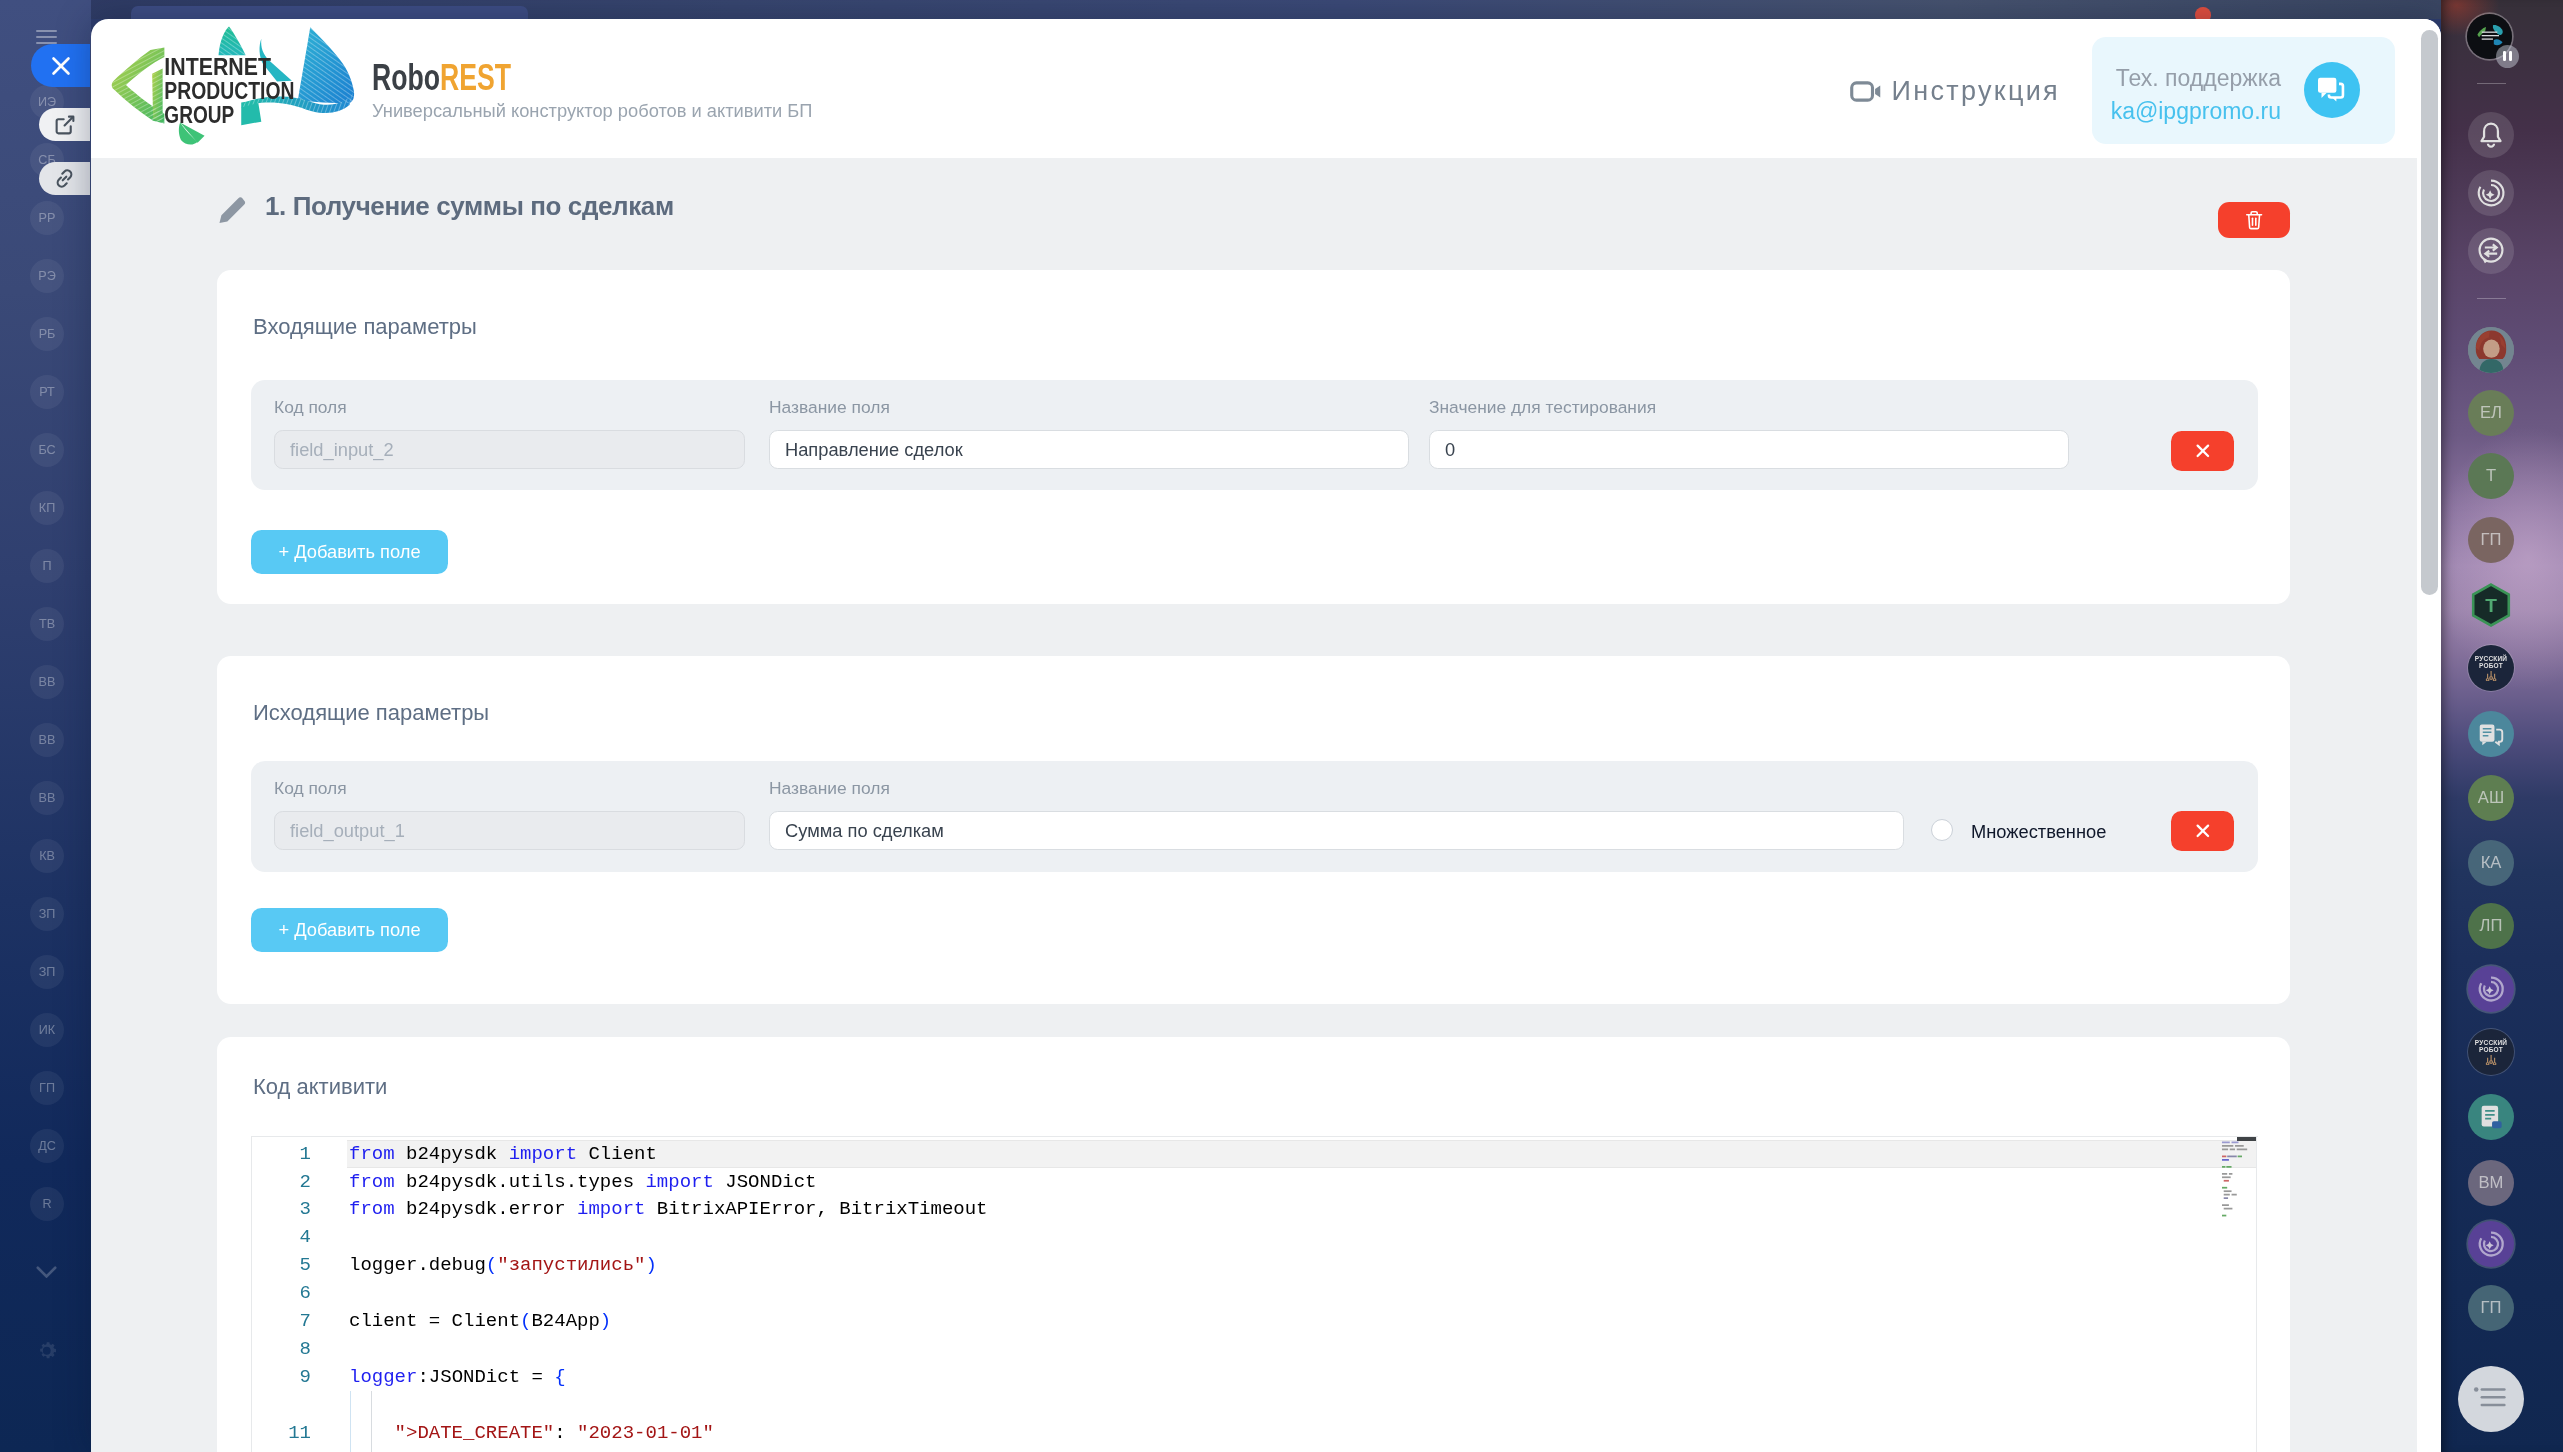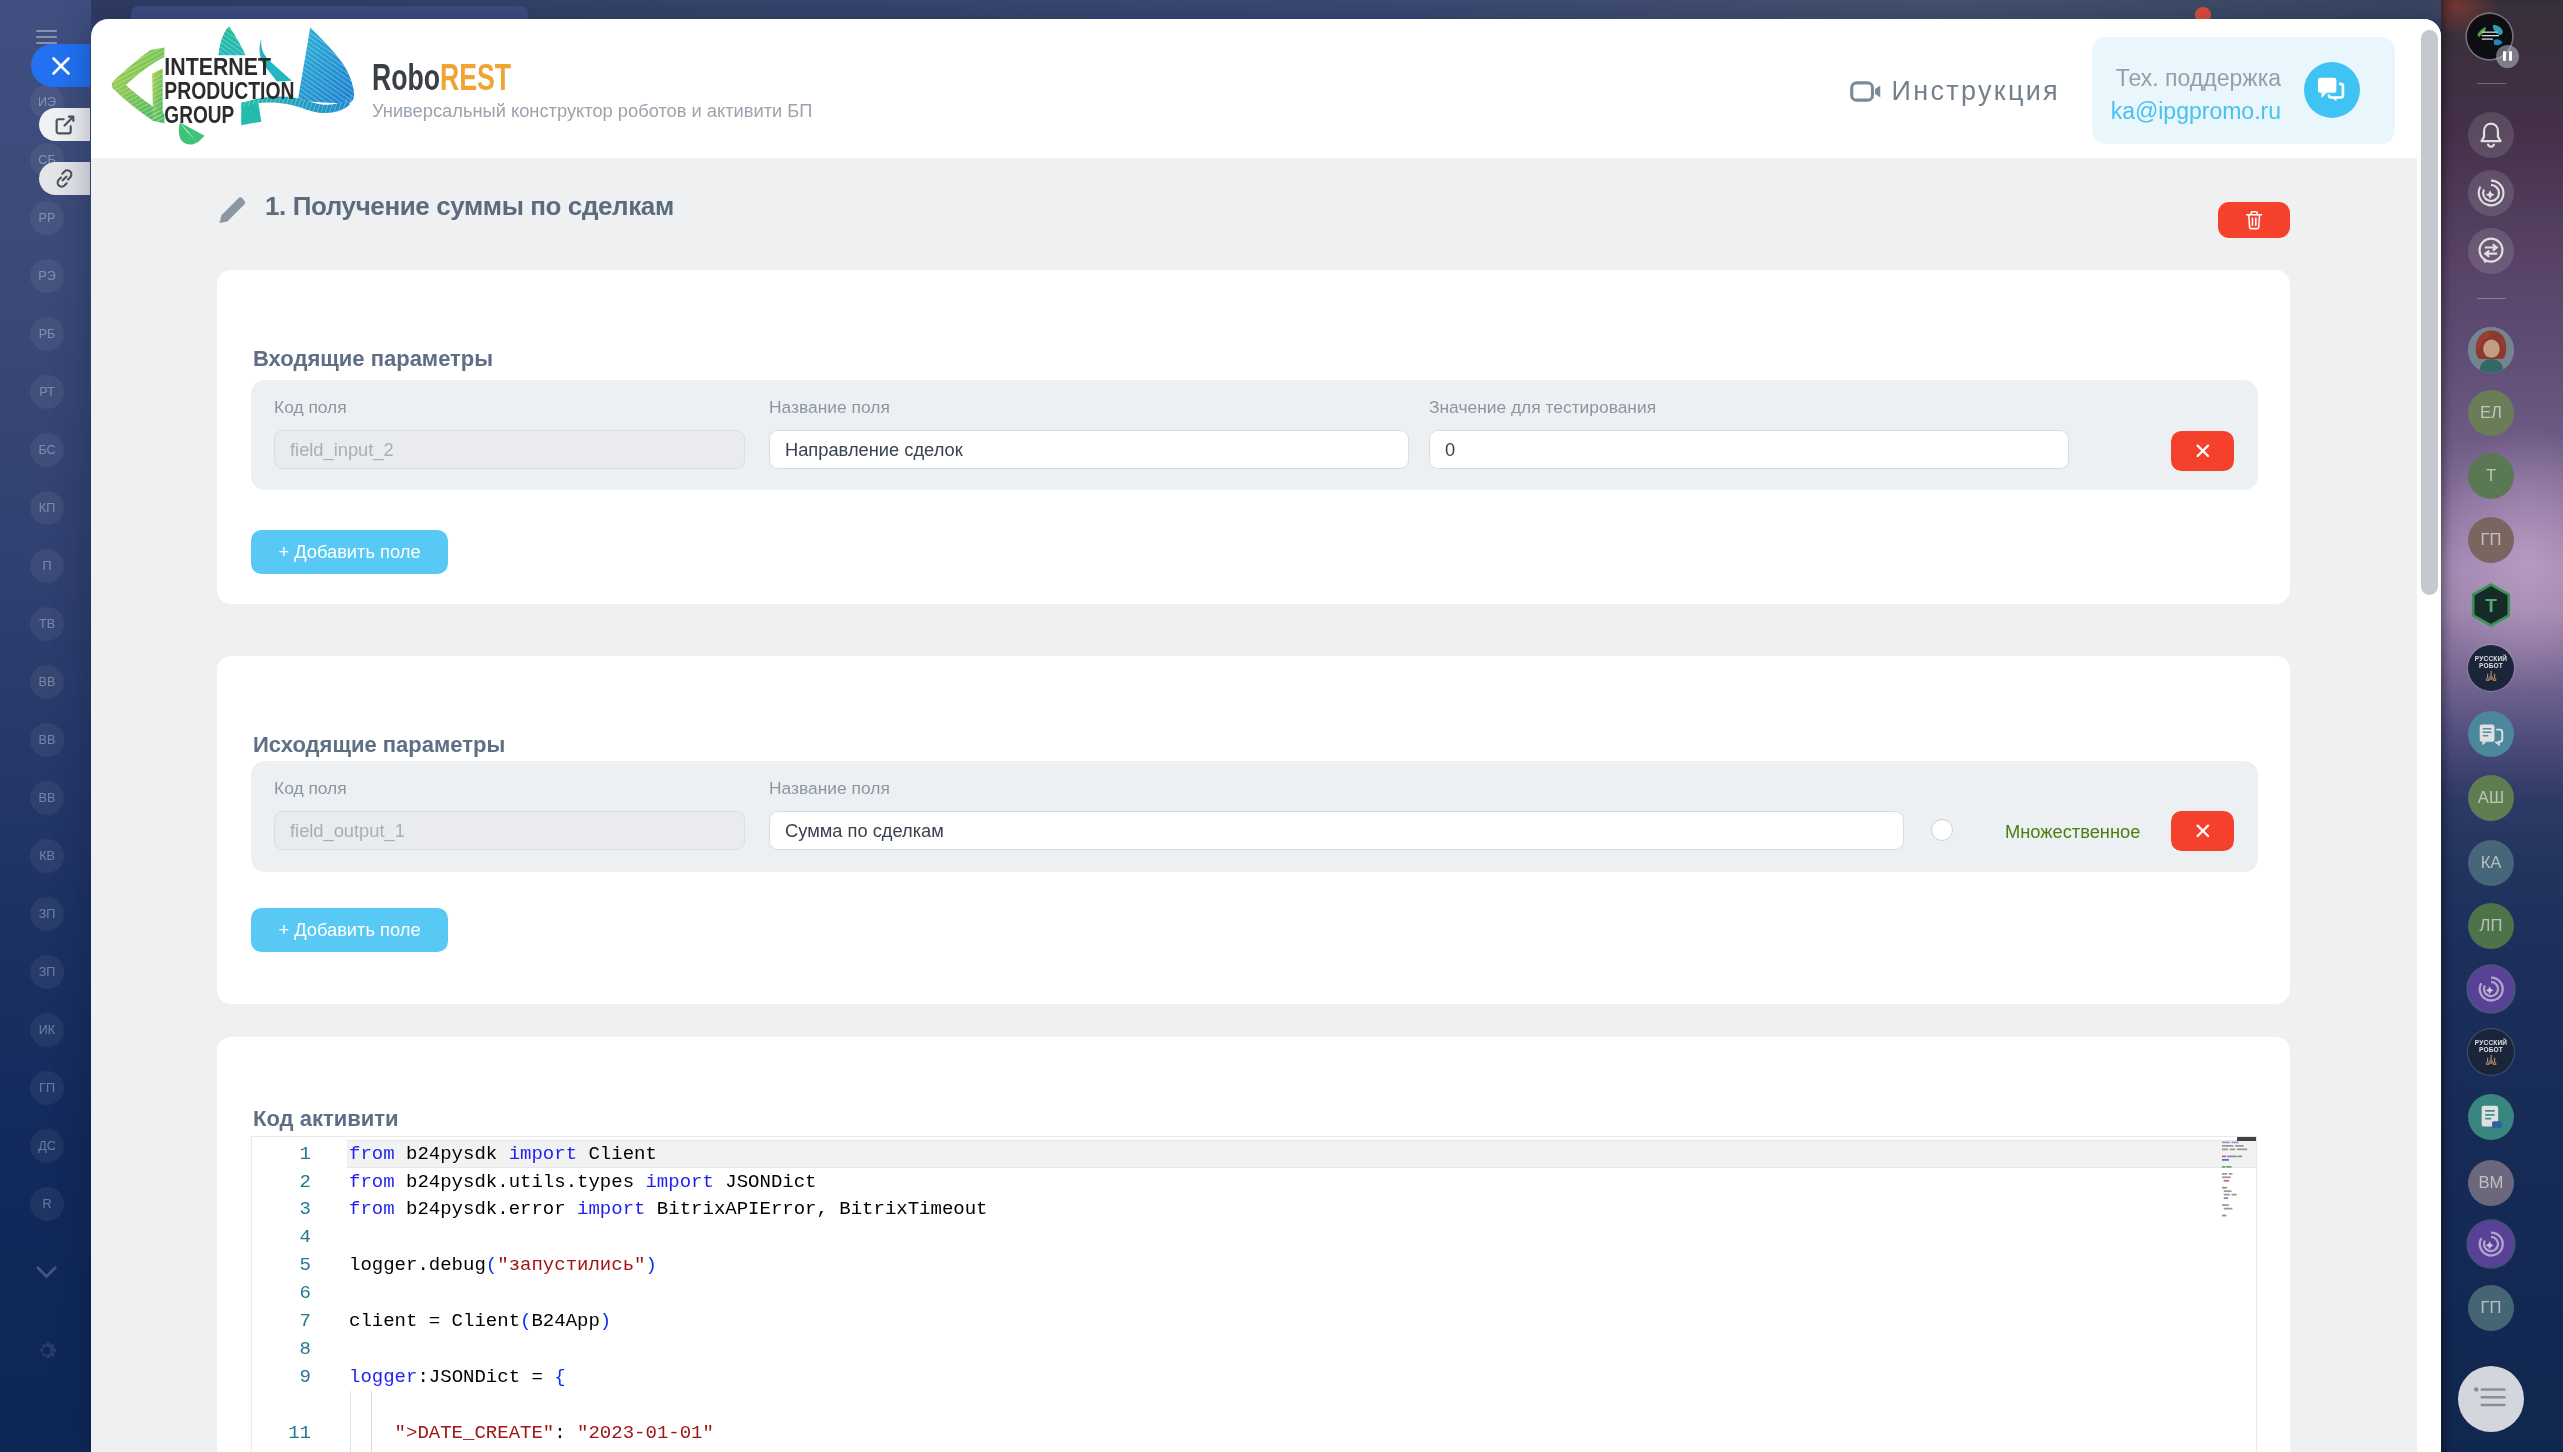--- a/index.html
+++ b/index.html
@@ -32,29 +32,29 @@
 .brandsub{position:absolute;left:281px;top:81px;font-size:18.3px;color:#9aa4af;}
 .instr{position:absolute;left:1759px;top:55px;display:flex;align-items:center;color:#75808d;font-size:27px;letter-spacing:2.3px;height:35px;}
 .support{position:absolute;left:2001px;top:18.3px;width:303px;height:107px;background:#e9f7fd;border-radius:14px;}
 .sup1{position:absolute;right:114px;top:28px;font-size:23px;color:#959ea9;white-space:nowrap;}
 .sup2{position:absolute;right:114px;top:61px;font-size:23px;color:#47c1ee;white-space:nowrap;}
 .supbtn{position:absolute;left:212px;top:25px;width:56px;height:56px;border-radius:50%;background:#3ec3f2;display:flex;align-items:center;justify-content:center;}
 .pencil{position:absolute;left:126px;top:37px;width:30.5px;height:30.5px;}
 .h1{position:absolute;left:174px;top:33px;font-size:26px;font-weight:700;color:#5d6b7e;letter-spacing:-0.4px;}
 .delbtn{position:absolute;left:2127px;top:44px;width:72px;height:36px;border-radius:11.3px;background:#f5402c;display:flex;align-items:center;justify-content:center;}
 .card{position:absolute;left:126px;width:2073px;background:#fff;border-radius:14px;}
-.card h2{position:absolute;left:36px;top:44px;font-size:22px;font-weight:700;color:#5e6e84;margin-top:32px;}
+.card h2{position:absolute;left:36px;top:44px;font-size:22px;font-weight:400;color:#5e6e84;}
 .grp{position:absolute;left:34px;background:#edf0f3;border-radius:14px;width:2007px;}
 .lab{position:absolute;font-size:17.4px;color:#8b96a3;white-space:nowrap;}
 .inp{position:absolute;height:39px;border-radius:8.7px;background:#fff;border:0.9px solid #d9dde1;font-size:18.3px;color:#39434f;display:flex;align-items:center;padding-left:15px;white-space:nowrap;}
 .inp.dis{background:#e9ebee;border-color:#d9dce0;color:#a6afba;}
 .xsm{position:absolute;left:1920px;width:63px;height:40px;border-radius:10.5px;background:#f5402c;display:flex;align-items:center;justify-content:center;}
 .addbtn{position:absolute;left:34px;width:197px;height:44px;border-radius:10.5px;background:#58c9f4;color:#fff;font-size:18.3px;display:flex;align-items:center;justify-content:center;}
 .cbx{position:absolute;left:1680px;top:58px;width:22px;height:22px;border-radius:50%;border:1.7px solid #cbd1d8;background:#fff;}
-.cbl{position:absolute;left:1720px;top:60px;font-size:18.3px;color:#4d7c0f;margin-left:34px;}
+.cbl{position:absolute;left:1720px;top:60px;font-size:18.3px;color:#0f172a;}
 .ed{position:absolute;left:34px;top:99px;width:2007px;height:316px;background:#fff;border-top:0.9px solid #e7e9eb;border-left:0.9px solid #e7e9eb;font-family:"Liberation Mono",monospace;font-size:19px;color:#000;}
 .row{position:absolute;left:0;width:2004px;height:28px;line-height:28px;white-space:pre;}
 .num{position:absolute;left:0;width:59px;text-align:right;color:#237893;}
 .code{position:absolute;left:97px;}
 .k{color:#1f1ff0}.s{color:#a31515}.n{color:#098658}.b{color:#0431fa}
 .hl{position:absolute;left:95px;top:2.6px;width:1909px;height:28px;background:#f2f2f2;border-top:0.9px solid #e7e7e7;border-bottom:0.9px solid #e7e7e7;}
 .ig{position:absolute;top:254px;width:0.9px;height:63px;background:#cfe3f2;}
 .rail{position:absolute;left:2441px;top:0;width:122px;height:1452px;overflow:hidden;background:
 radial-gradient(61px 44px at 15.7px 5.2px, rgba(170,60,45,0.55), transparent 70%),
 radial-gradient(131px 183px at 87px 558px, rgba(212,180,214,0.45), transparent 72%),

